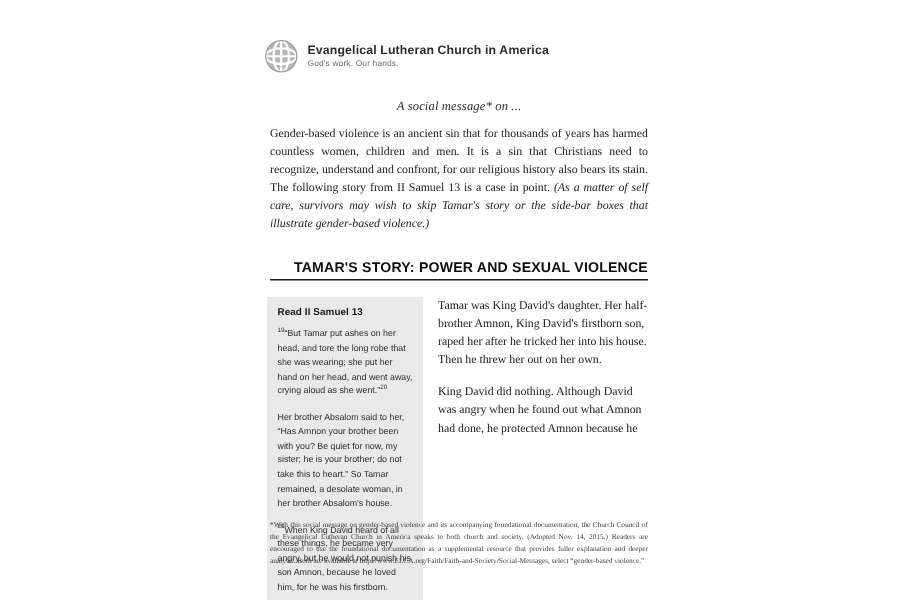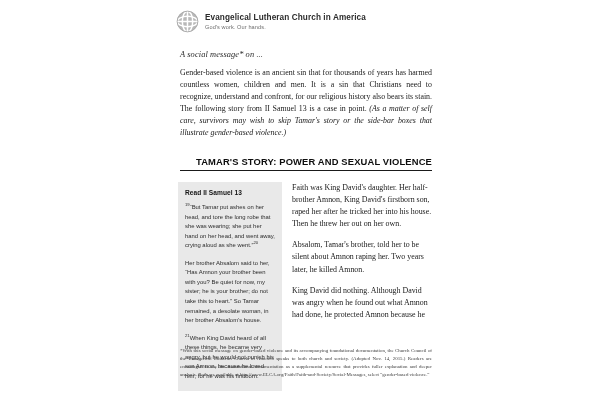--- a/index.html
+++ b/index.html
@@ -27,21 +27,21 @@
     left: 180px;
     top: 0;
     width: 252px;
   }
 
   
   .masthead {
     display: flex;
     align-items: center;
     gap: 6px;
-    padding-top: 10px;
+    padding-top: 26px;
     margin-left: -4px;
   }
   .logo-mark {
     width: 23px;
     height: 23px;
     flex: 0 0 23px;
   }
   .brand-text {
     display: flex;
     flex-direction: column;
@@ -63,20 +63,21 @@
     letter-spacing: 0.1px;
   }
 
   
   .kicker {
     font-style: italic;
     font-size: 8.4px;
     color: #2a2a2a;
     margin-top: 17px;
     letter-spacing: 0.1px;
+    text-align: center;
   }
   .doc-title {
     font-size: 17.5px;
     font-weight: bold;
     color: #111111;
     text-align: center;
     margin-top: 4px;
     letter-spacing: -0.1px;
   }
 
@@ -206,22 +207,21 @@
     <div class="columns">
 
       <aside class="sidebar">
         <div class="sidebar-title">Read II Samuel 13</div>
         <p><span class="vnum">19</span><span>“But Tamar put ashes on her head, and tore the long robe that she was wearing; she put her hand on her head, and went away, crying aloud as she went.”</span><span class="vnum">20</span></p>
         <p>Her brother Absalom said to her, “Has Amnon your brother been with you? Be quiet for now, my sister; he is your brother; do not take this to heart.” So Tamar remained, a desolate woman, in her brother Absalom's house.</p>
         <p><span class="vnum">21</span><span>When King David heard of all these things, he became very angry, but he would not punish his son Amnon, because he loved him, for he was his firstborn.</span></p>
       </aside>
 
       <div class="main-col">
-        <p>Faith was King David's daughter. Her half-brother Amnon, King David's firstborn son, raped her after he tricked her into his house. Then he threw her out on her own.</p>
-        <p>Absalom, Tamar's brother, told her to be silent about Amnon raping her. Two years later, he killed Amnon.</p>
+        <p>Tamar was King David's daughter. Her half-brother Amnon, King David's firstborn son, raped her after he tricked her into his house. Then he threw her out on her own.</p>
         <p>King David did nothing. Although David was angry when he found out what Amnon had done, he protected Amnon because he</p>
       </div>
 
     </div>
   </div>
 
   <div class="footnote">*With this social message on gender-based violence and its accompanying foundational documentation, the Church Council of the Evangelical Lutheran Church in America speaks to both church and society. (Adopted Nov. 14, 2015.) Readers are encouraged to use the foundational documentation as a supplemental resource that provides fuller explanation and deeper analysis. Both are available at http://www.ELCA.org/Faith/Faith-and-Society/Social-Messages, select “gender-based violence.”</div>
 </div>
 
 </body></html>

